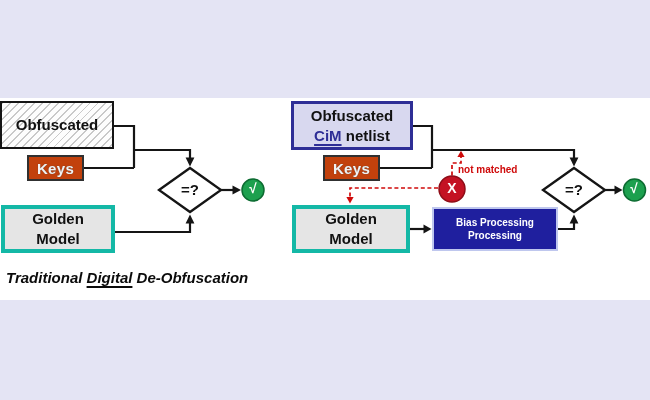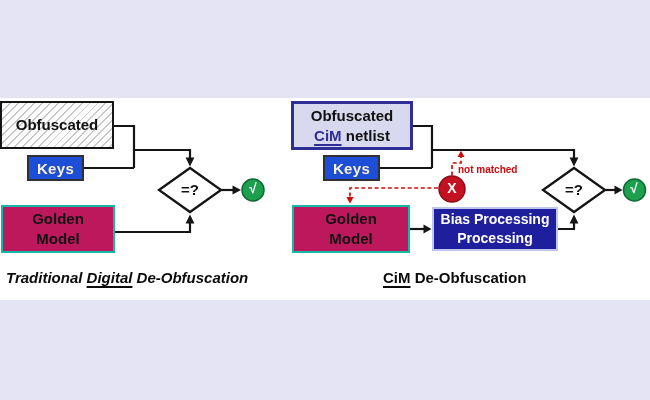--- a/index.html
+++ b/index.html
@@ -19,34 +19,34 @@
     border:2.5px solid #151515;background-color:#fdfdfd;
     background-image:repeating-linear-gradient(135deg,#c9c9c9 0px,#c9c9c9 1.3px,rgba(0,0,0,0) 1.3px,rgba(0,0,0,0) 5.6px);
     font-size:15px;line-height:1.3;
   }
   .netlist-right{
     left:291px;top:101px;width:122px;height:49px;
     border:3px solid #2e2e96;background:#d8d8ef;
     font-size:15px;line-height:1.3;
   }
   .keysbox{
-    width:57px;height:26px;background:#1d4ed8;border:2px solid #303030;
+    width:57px;height:26px;background:#c2410c;border:2px solid #303030;
     color:#f2f2f2;font-size:15px;letter-spacing:.3px;text-shadow:0 0 1px #4a4a4a;
     display:flex;align-items:center;justify-content:center;
   }
   .keys-left{left:27px;top:155px;}
   .keys-right{left:323px;top:155px;}
   .goldenbox{
-    border:2px solid #14b8a6;background:#be185d;font-size:15px;line-height:1.35;
+    border:4px solid #14b8a6;background:#e5e5e5;font-size:15px;line-height:1.35;justify-content:flex-end;
   }
   .golden-left{left:1px;top:205px;width:114px;height:48px;}
   .golden-right{left:292px;top:205px;width:118px;height:48px;}
   .biasbox{
     left:434px;top:209px;width:122px;height:40px;
-    background:#1f1f9e;color:#ffffff;font-size:14px;line-height:1.35;
+    background:#1f1f9e;color:#ffffff;font-size:10px;line-height:1.35;
     box-shadow:0 0 0 2px #bfc7ee;
   }
   .cmp{width:60px;height:17px;text-align:center;font-size:15px;}
   .cmp-left{left:160px;top:181px;}
   .cmp-right{left:544px;top:181px;}
   .check{width:22px;height:18px;text-align:center;font-size:13.5px;color:#ffffff;}
   .check-left{left:242px;top:181px;}
   .check-right{left:623px;top:181px;}
   .xmark{left:439px;top:180px;width:26px;height:18px;text-align:center;font-size:14px;color:#ffffff;}
   .notmatched{left:458px;top:164px;font-size:10px;color:#cf0a0a;white-space:nowrap;text-align:center;}
@@ -136,17 +136,14 @@
   <div class="abs boxtext biasbox">
     <div>Bias Processing</div>
     <div>Processing</div>
   </div>
 
   <div class="abs cmp cmp-right">=?</div>
   <div class="abs check check-right">√</div>
   <div class="abs xmark">X</div>
   <div class="abs notmatched">not matched</div>
 
-  <div class="abs caption caption-right">
-    <span class="u">CiM</span><span> De-Obfuscation</span>
-  </div>
 
 </div>
 
 </body></html>

